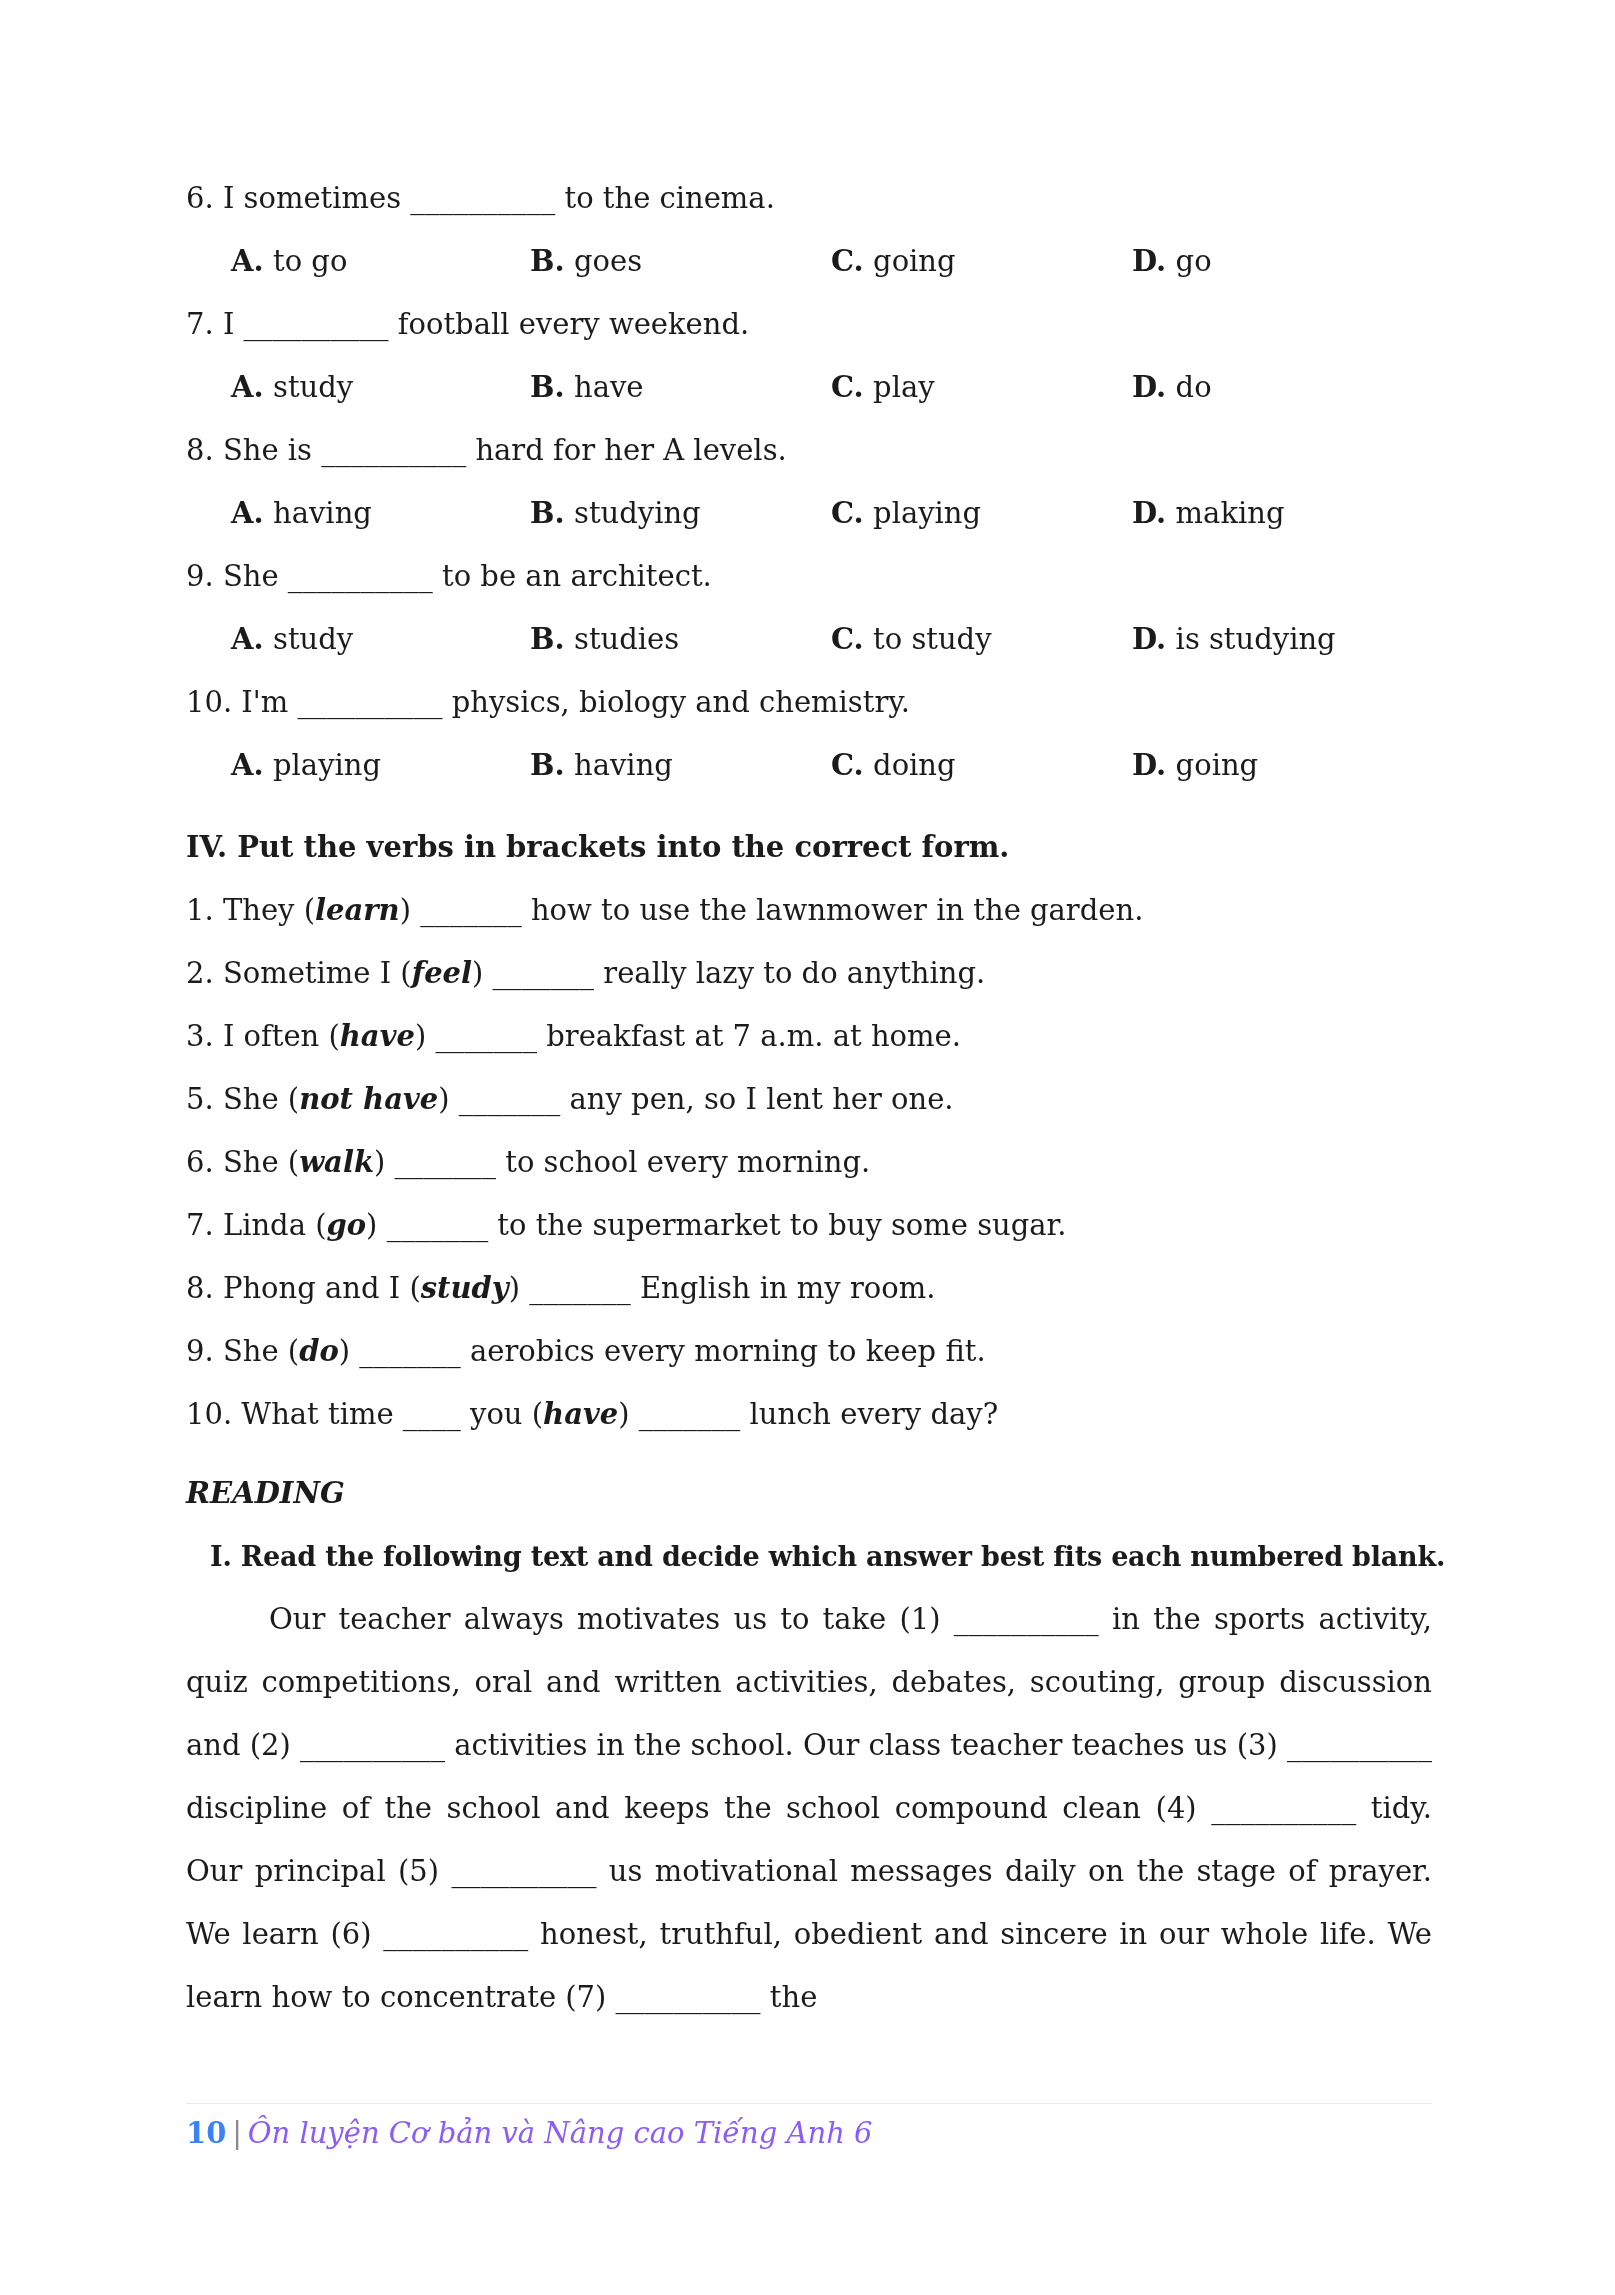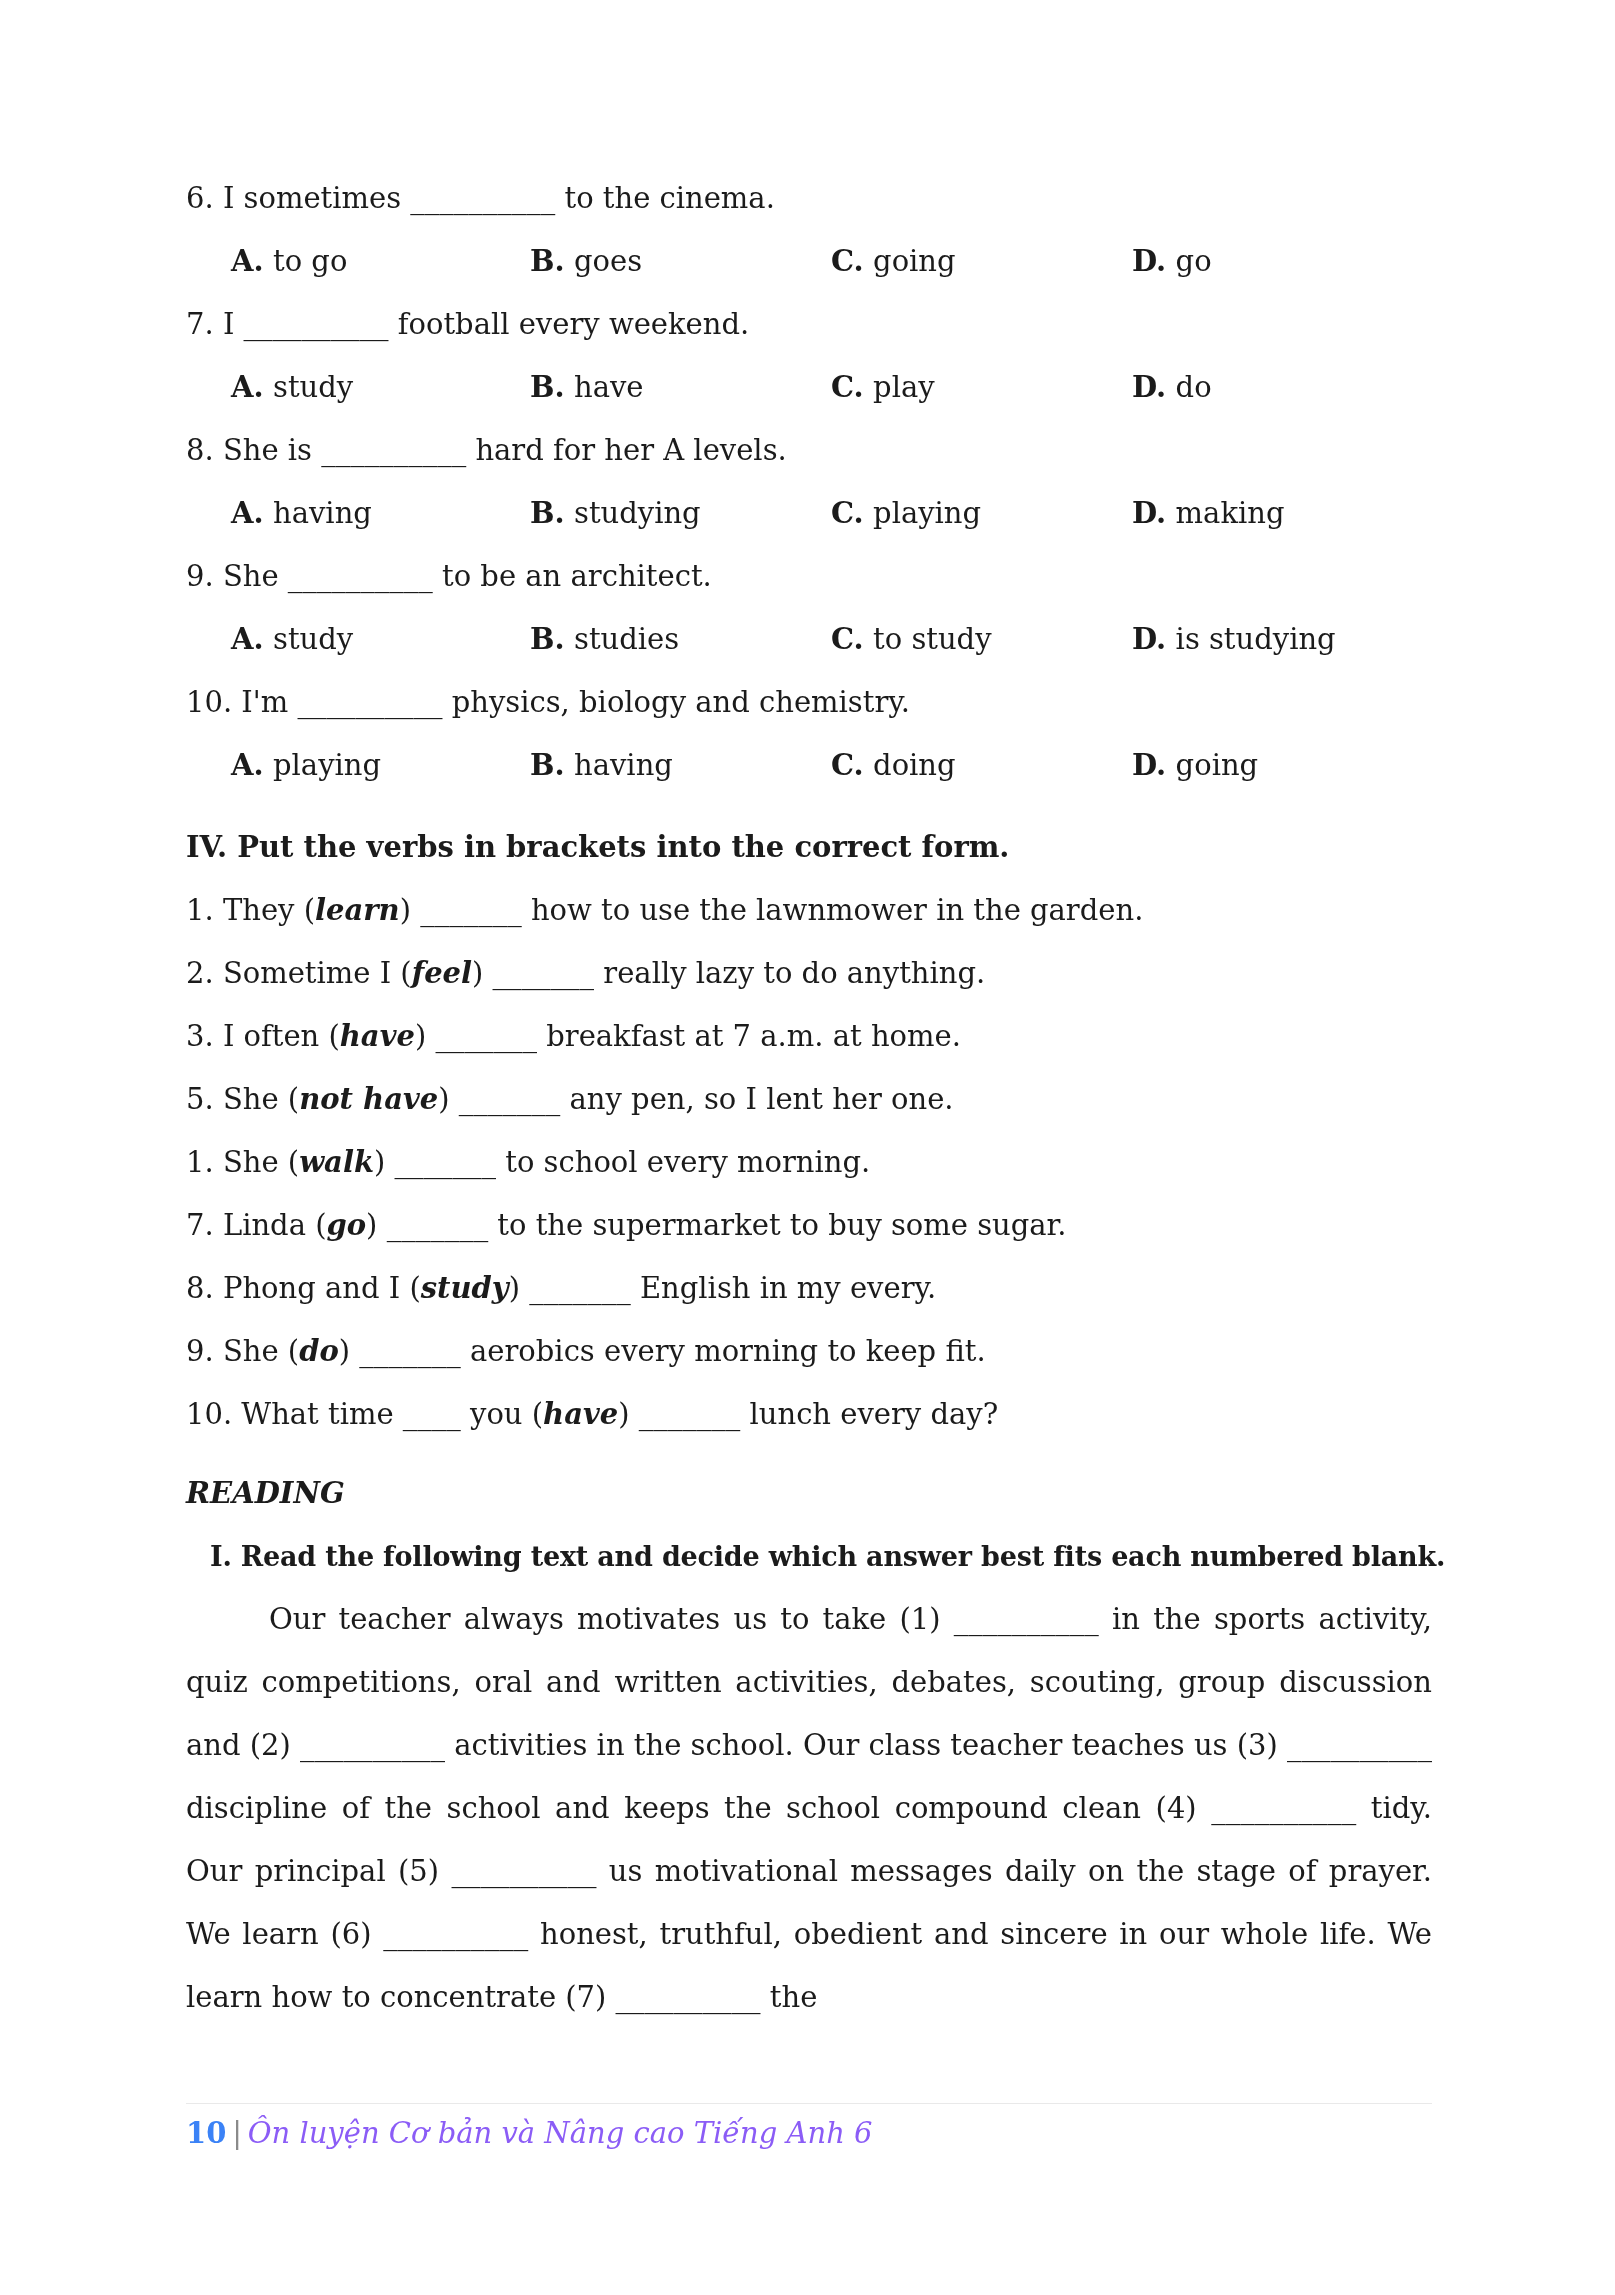--- a/index.html
+++ b/index.html
@@ -123,23 +123,23 @@
 
   </section>
 
   <section>
     <div class="line sec-heading">IV. Put the verbs in brackets into the correct form.</div>
 
     <div class="line fill"><span>1. They (</span><b class="verb">learn</b><span>) _______ how to use the lawnmower in the garden.</span></div>
     <div class="line fill"><span>2. Sometime I (</span><b class="verb">feel</b><span>) _______ really lazy to do anything.</span></div>
     <div class="line fill"><span>3. I often (</span><b class="verb">have</b><span>) _______ breakfast at 7 a.m. at home.</span></div>
     <div class="line fill"><span>5. She (</span><b class="verb">not have</b><span>) _______ any pen, so I lent her one.</span></div>
-    <div class="line fill"><span>1. She (</span><b class="verb">walk</b><span>) _______ to school every morning.</span></div>
+    <div class="line fill"><span>6. She (</span><b class="verb">walk</b><span>) _______ to school every morning.</span></div>
     <div class="line fill"><span>7. Linda (</span><b class="verb">go</b><span>) _______ to the supermarket to buy some sugar.</span></div>
-    <div class="line fill"><span>8. Phong and I (</span><b class="verb">study</b><span>) _______ English in my every.</span></div>
+    <div class="line fill"><span>8. Phong and I (</span><b class="verb">study</b><span>) _______ English in my room.</span></div>
     <div class="line fill"><span>9. She (</span><b class="verb">do</b><span>) _______ aerobics every morning to keep fit.</span></div>
     <div class="line fill"><span>10. What time ____ you (</span><b class="verb">have</b><span>) _______ lunch every day?</span></div>
   </section>
 
   <section>
     <div class="line reading-label">READING</div>
     <div class="line reading-heading">I. Read the following text and decide which answer best fits each numbered blank.</div>
     <p class="reading-paragraph">Our teacher always motivates us to take (1) __________ in the sports activity, quiz competitions, oral and written activities, debates, scouting, group discussion and (2) __________ activities in the school. Our class teacher teaches us (3) __________ discipline of the school and keeps the school compound clean (4) __________ tidy. Our principal (5) __________ us motivational messages daily on the stage of prayer. We learn (6) __________ honest, truthful, obedient and sincere in our whole life. We learn how to concentrate (7) __________ the</p>
   </section>
 

